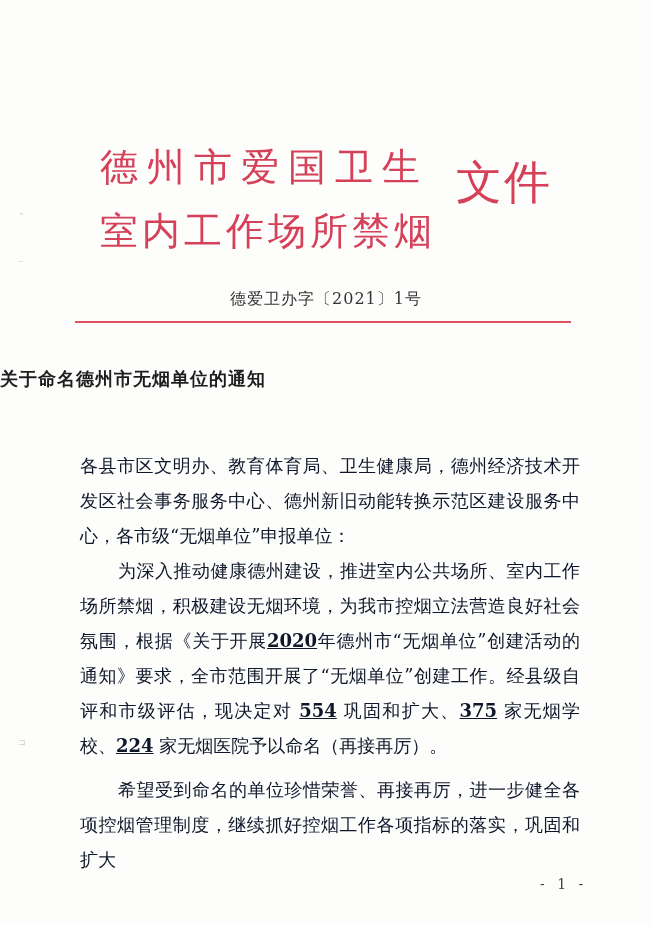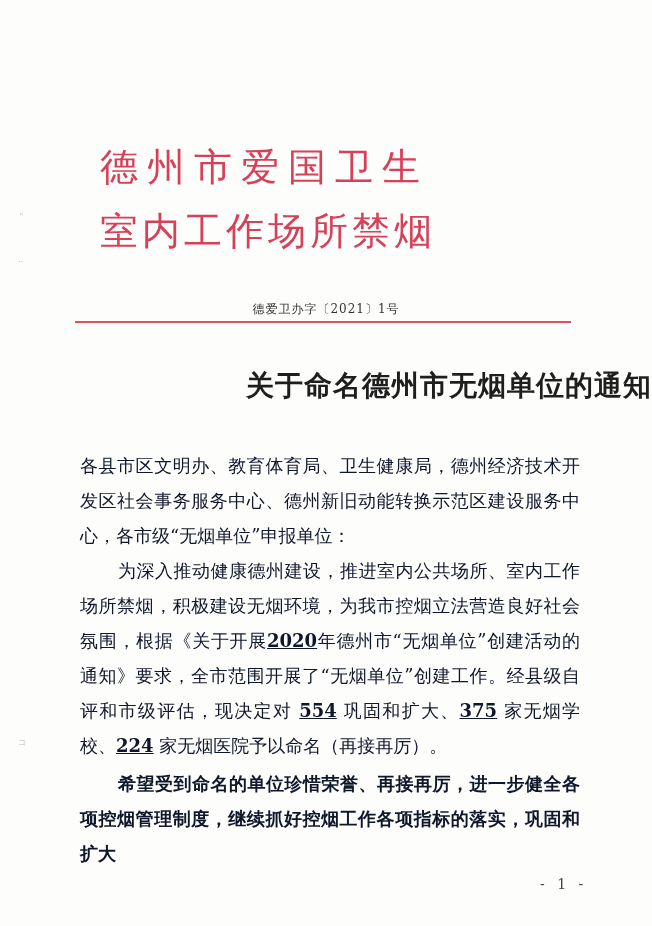--- a/index.html
+++ b/index.html
@@ -49,40 +49,39 @@
       line-height: 64px;
       letter-spacing: 2px;
       white-space: nowrap;
     }
     .doc-number {
       position: absolute;
       left: 0;
       width: 652px;
       top: 289px;
       text-align: center;
-      font-size: 12px;
+      font-size: 16px;
       color: #333;
       letter-spacing: 1px;
-      margin-top: 12px;
     }
     .red-rule {
       position: absolute;
       left: 75px;
       width: 496px;
       top: 321px;
       height: 2px;
       background: #e0505e;
     }
     .doc-title {
       position: absolute;
       left: 0;
       width: 652px;
       top: 367px;
-      text-align: right;
-      font-size: 28px;
+      text-align: left;
+      font-size: 18px;
       font-weight: bold;
       color: #1e1e1e;
       letter-spacing: 1px;
     }
     .body-text {
       position: absolute;
       left: 80px;
       width: 500px;
       top: 448px;
       font-size: 18px;
@@ -121,27 +120,28 @@
 <div class="page">
 
   <div class="scan-mark" style="left:20px; top:211px;">ⁿ</div>
   <div class="scan-mark" style="left:18px; top:255px;">‥</div>
   <div class="scan-mark" style="left:18px; top:737px;">コ</div>
 
   <div class="header-org">
     <span class="line line1">德州市爱国卫生</span>
     <span class="line line2">室内工作场所禁烟</span>
   </div>
+  <div class="header-suffix">文件</div>
 
   <div class="doc-number">德爱卫办字〔2021〕1号</div>
 
   <div class="red-rule"></div>
 
   <div class="doc-title">关于命名德州市无烟单位的通知</div>
 
   <div class="body-text">
     <p>各县市区文明办、教育体育局、卫生健康局，德州经济技术开发区社会事务服务中心、德州新旧动能转换示范区建设服务中心，各市级“无烟单位”申报单位：</p>
     <p class="indent"><span>为深入推动健康德州建设，推进室内公共场所、室内工作场所禁烟，积极建设无烟环境，为我市控烟立法营造良好社会氛围，根据《关于开展</span><span class="num">2020</span><span>年德州市“无烟单位”创建活动的通知》要求，全市范围开展了“无烟单位”创建工作。经县级自评和市级评估，现决定对</span> <span class="num">554</span> <span>巩固和扩大、</span><span class="num">375</span> <span>家无烟学校、</span><span class="num">224</span> <span>家无烟医院予以命名（再接再厉）。</span></p>
-    <p class="indent" style="margin-top:3px;font-weight:bold;">希望受到命名的单位珍惜荣誉、再接再厉，进一步健全各项控烟管理制度，继续抓好控烟工作各项指标的落实，巩固和扩大</p>
+    <p class="indent" style="margin-top:9px;">希望受到命名的单位珍惜荣誉、再接再厉，进一步健全各项控烟管理制度，继续抓好控烟工作各项指标的落实，巩固和扩大</p>
   </div>
 
   <div class="page-number">- 1 -</div>
 </div>
 
 </body></html>

